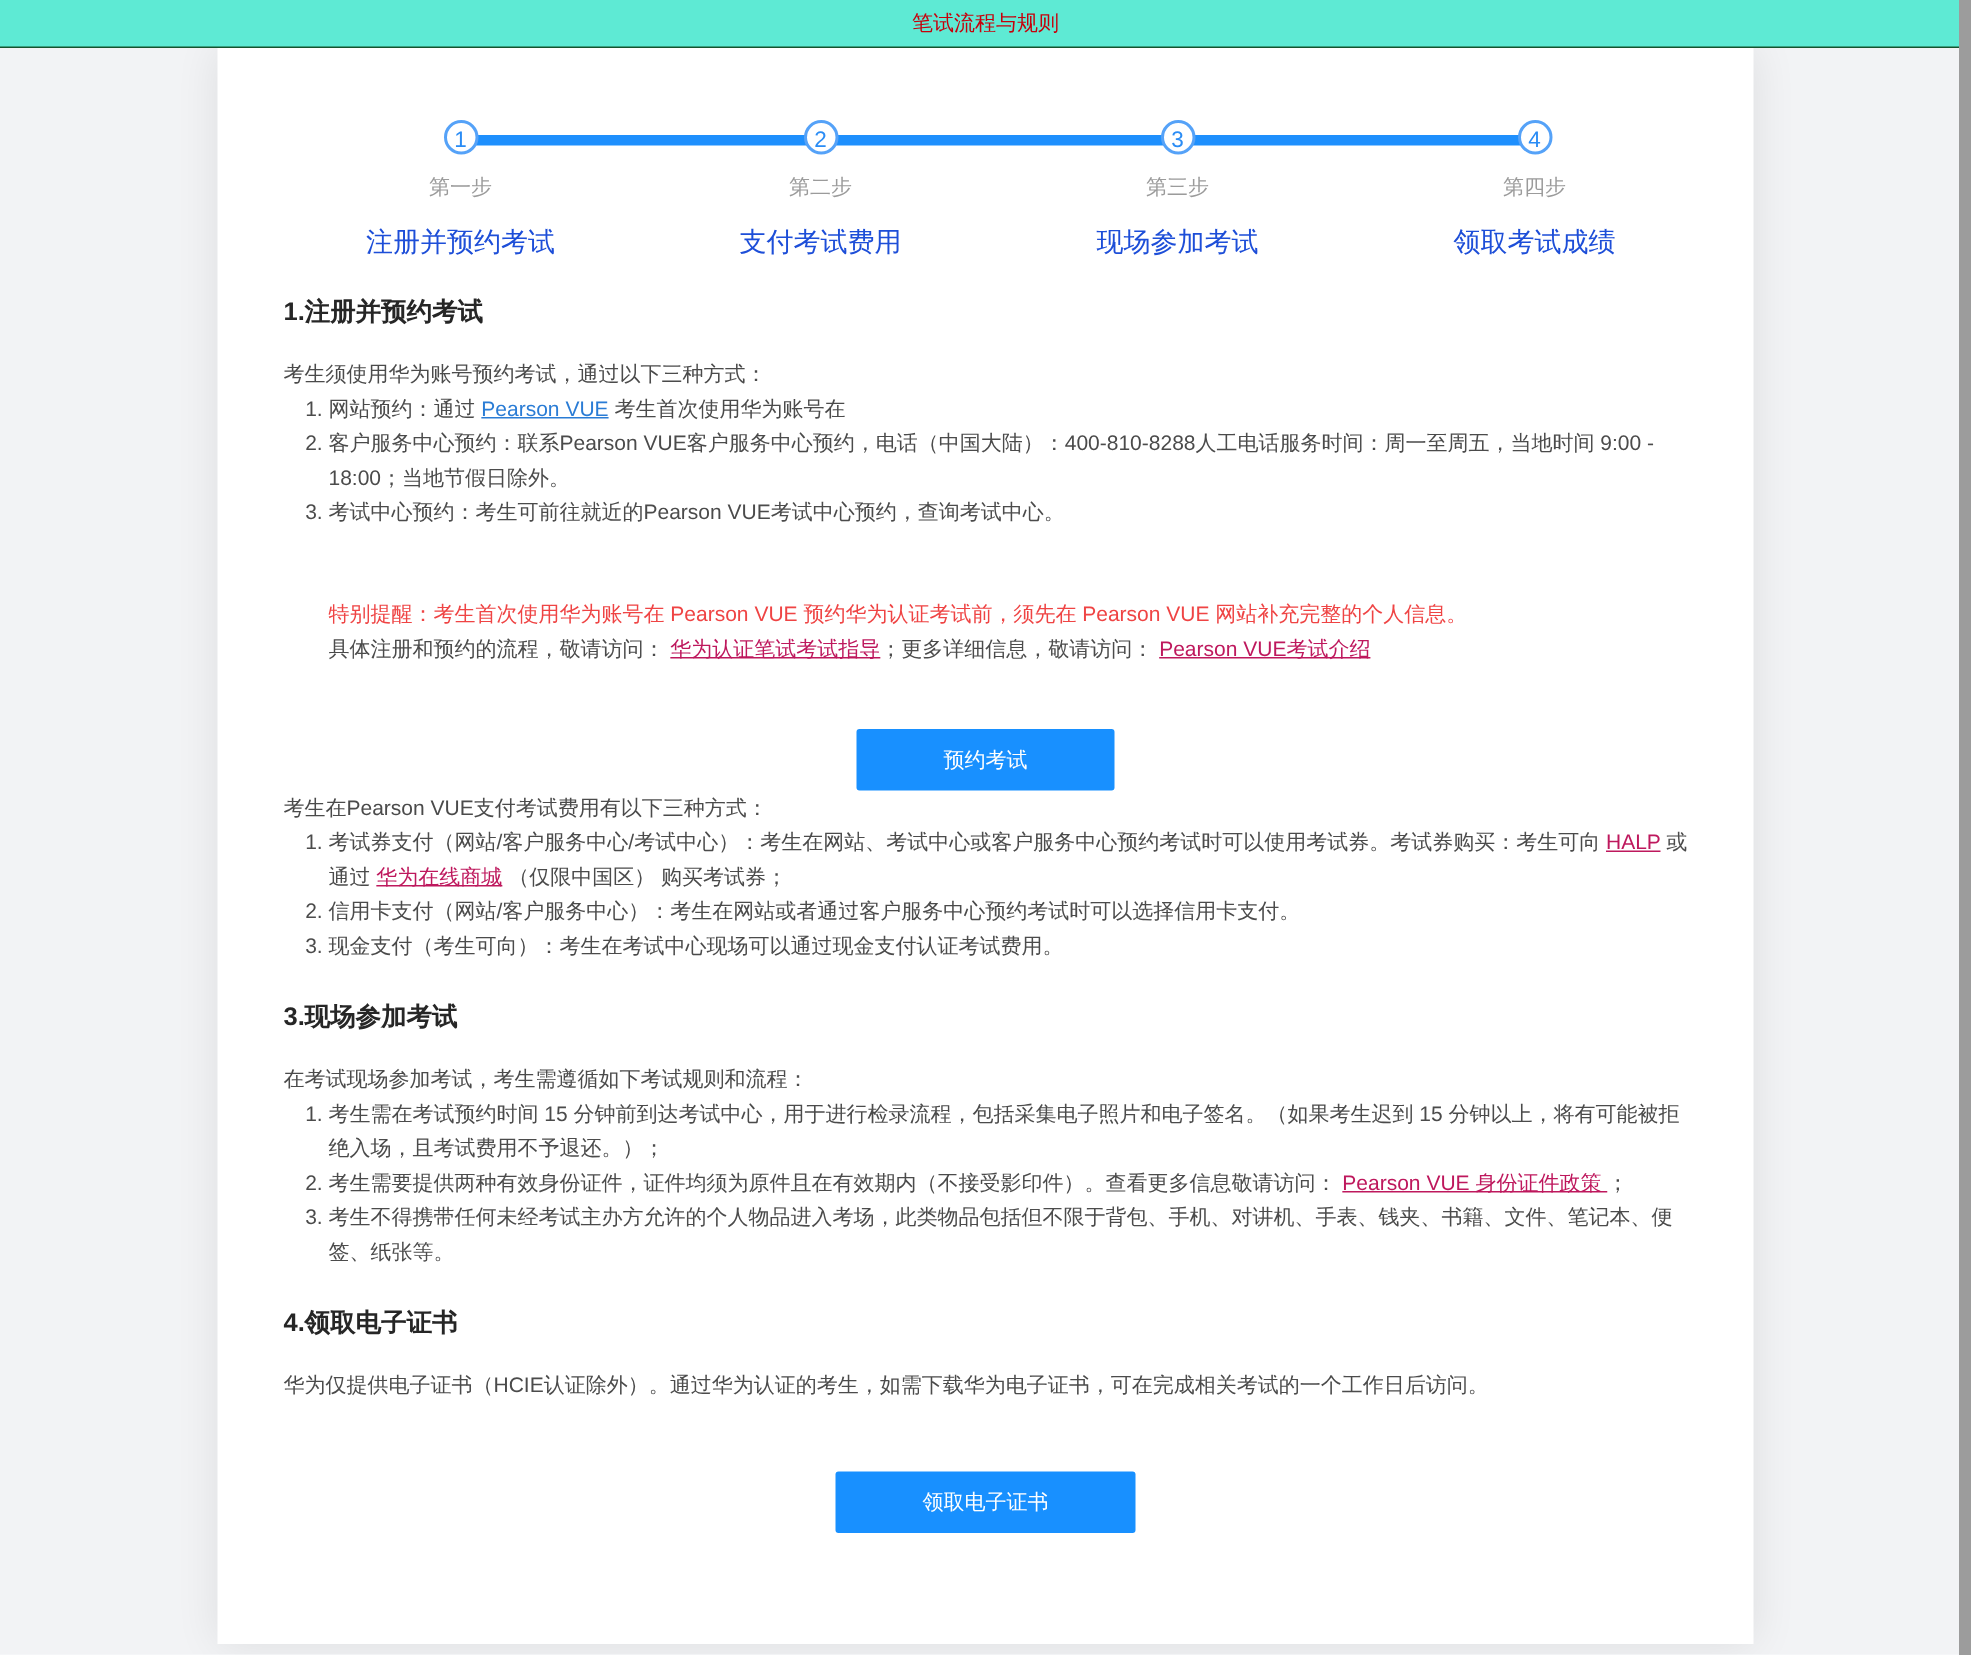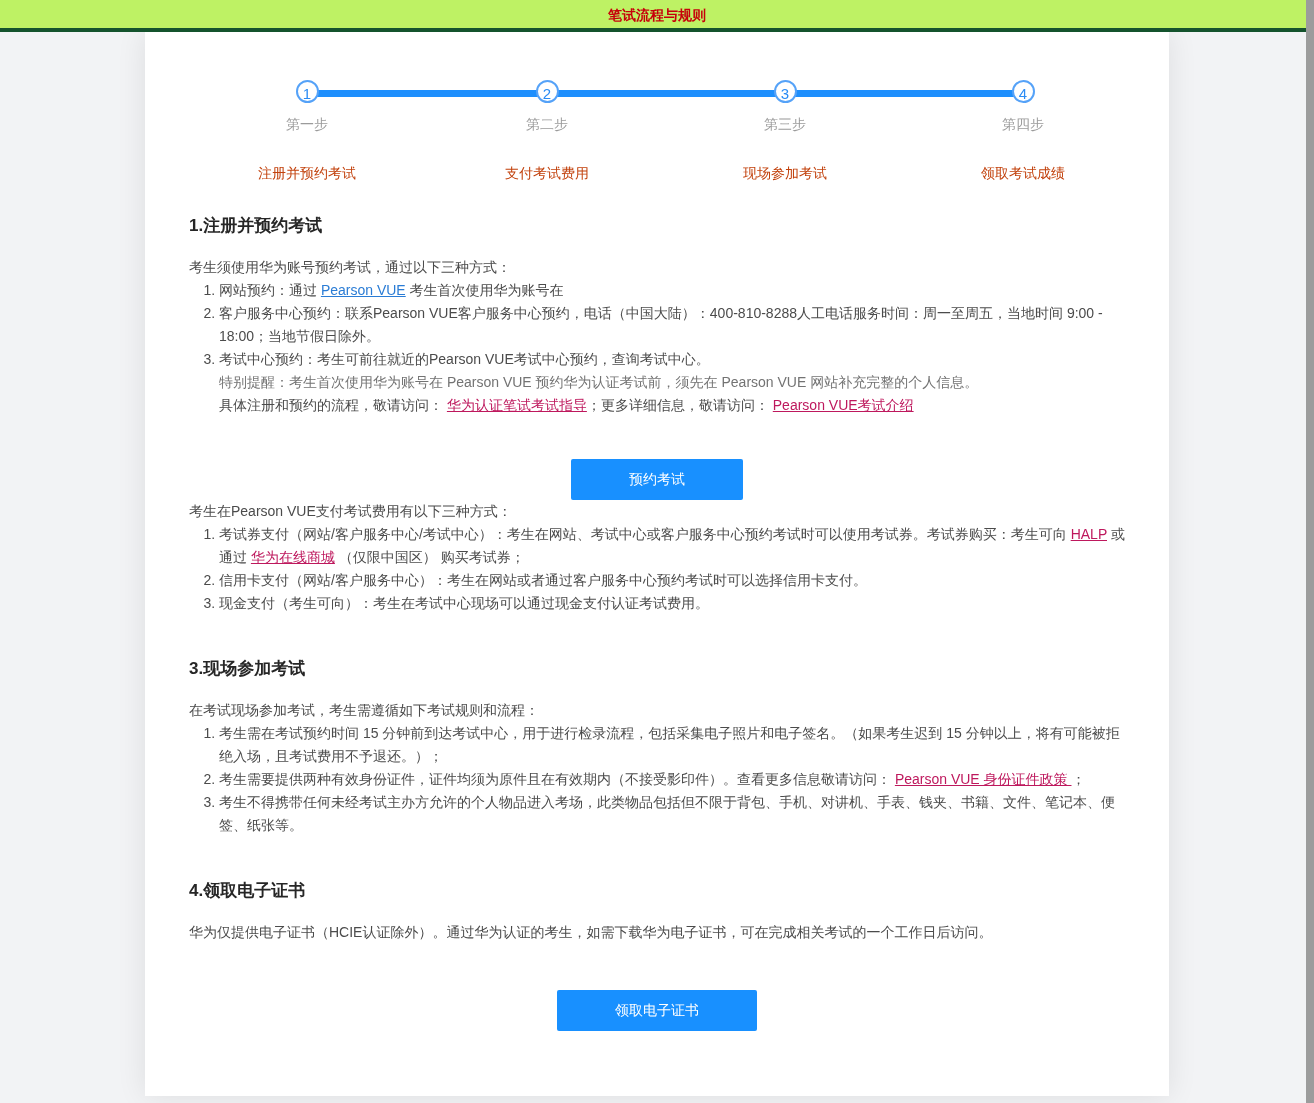--- a/index.html
+++ b/index.html
@@ -5,23 +5,23 @@
   * { box-sizing: border-box; }
   html, body {
     margin: 0; padding: 0;
     width: 1314px; height: 1103px;
     overflow: hidden;
     background: #f2f3f5;
     font-family: "Liberation Sans", "DejaVu Sans", sans-serif;
   }
   
   .topbar {
-    height: 32px; background: #bef264;
-    border-bottom: 4px solid #14532d;
-    position: relative; z-index: 3; font-weight: bold;
+    height: 32px; background: #5eead4;
+    border-bottom: 1px solid #14532d;
+    position: relative; z-index: 3;
   }
   .topbar-inner {
     width: 1024px; margin: 0 auto;
     display: flex; height: 31px;
   }
   .tab {
     flex: 1; text-align: center; line-height: 31px;
     font-size: 14px; color: #333333; cursor: pointer;
   }
   .tab.active { color: #c7000b; }
@@ -47,32 +47,32 @@
   .step:nth-child(4) { left: 478px; }
   .step:nth-child(5) { left: 716px; }
   .step-num {
     width: 23px; height: 23px; margin: 0 auto;
     border: 2px solid #55a2f8; border-radius: 50%;
     background: #ffffff; color: #2a8cf5;
     font-size: 15px; line-height: 23px;
     position: relative; z-index: 1;
   }
   .step-label { margin-top: 13px; font-size: 14px; color: #9b9b9b; }
-  .step-title { margin-top: 31px; font-size: 14px; color: #c2410c; }
+  .step-title { margin-top: 15px; font-size: 18px; color: #1d4ed8; }
   
   .content { font-size: 14px; line-height: 23px; color: #4b4b4b; }
   .section-heading {
     font-size: 17px; font-weight: bold; color: #262626;
-    margin: 42px 0 19px 0;
+    margin: 24px 0 19px 0;
   }
   .intro { margin: 0; }
   ol.rule-list { margin: 0; padding-left: 30px; }
   ol.rule-list li { padding: 0; }
   .note { padding-left: 30px; }
-  .note-red { color: #737373; }
+  .note-red { color: #ef4444; margin-top: 45px; }
   .seg-plain { color: inherit; margin-top: 12px; }
   a.seg-blue-link { color: #2a7cd5; text-decoration: underline; cursor: pointer; }
   a.seg-red-link { color: #be185d; text-decoration: underline; cursor: pointer; }
   
   .btn-primary {
     display: block; margin: 42px auto 0 auto;
     height: 41px; border: none; border-radius: 2px;
     background: #1890ff; color: #ffffff;
     font-size: 14px; font-family: inherit; cursor: pointer;
   }

